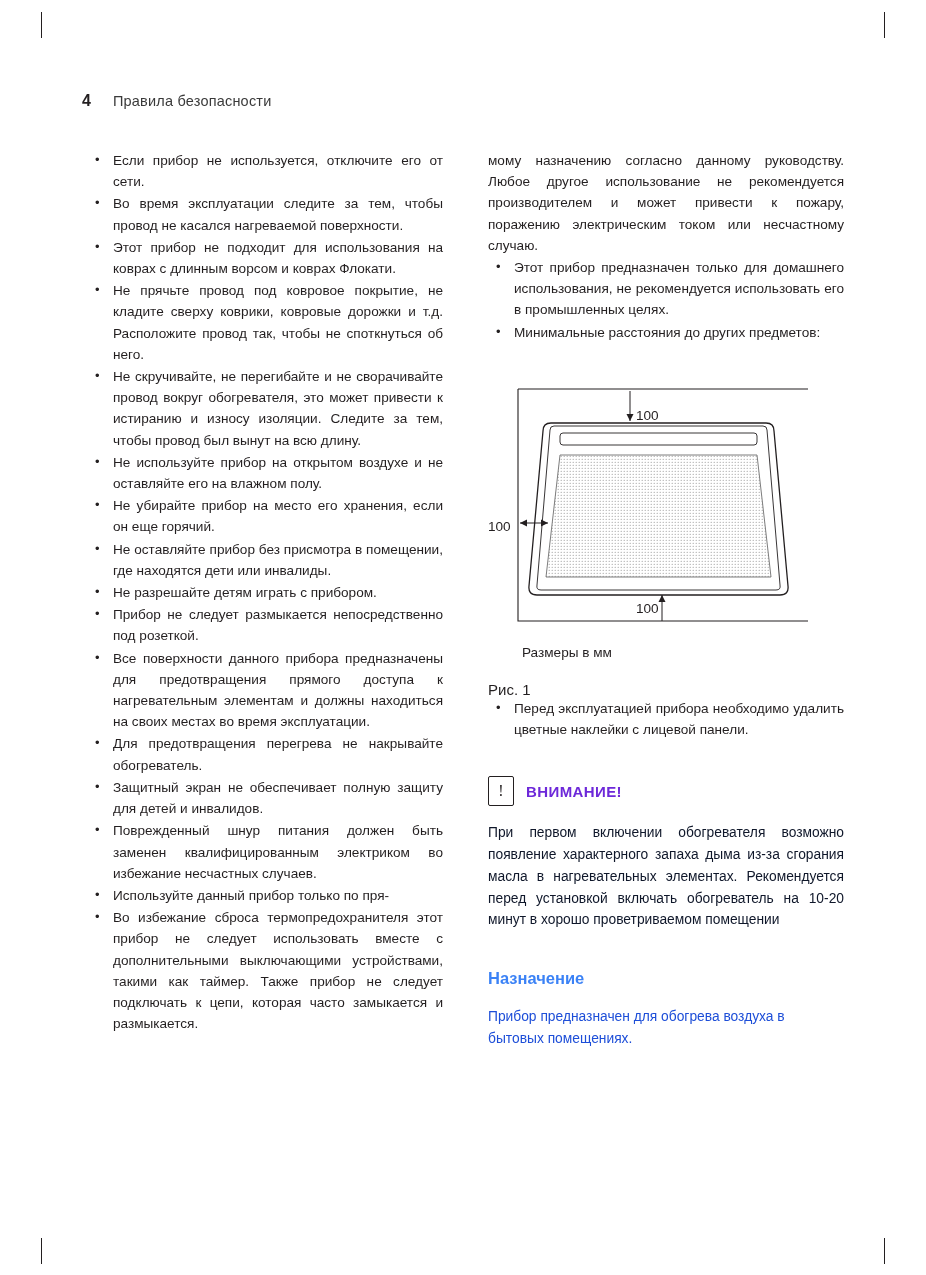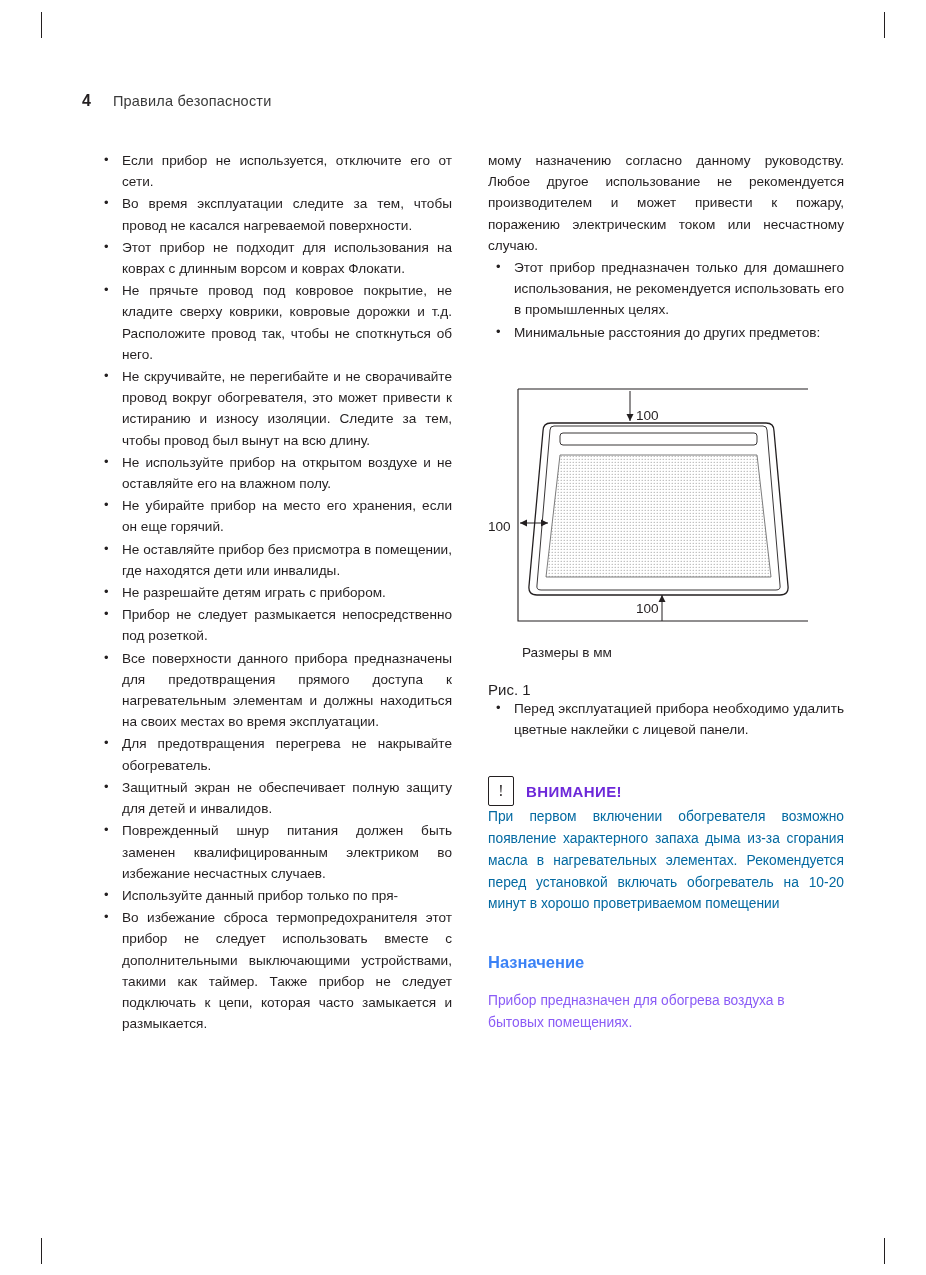--- a/index.html
+++ b/index.html
@@ -46,21 +46,21 @@
     color: #3a3a3a;
     letter-spacing: 0.2px;
   }
 
   
   .col {
     position: absolute;
     top: 150px;
     width: 356px;
   }
-  .col-left  { left: 96px; }
+  .col-left  { left: 87px; }
   .col-right { left: 488px; }
 
   ul.bullets {
     list-style: none;
     margin: 0;
     padding: 0;
   }
   ul.bullets li {
     position: relative;
     padding-left: 26px;
@@ -131,37 +131,38 @@
     font-family: "Liberation Serif", serif;
     color: #231f20;
   }
   .warn-title {
     font-size: 15px;
     font-weight: bold;
     letter-spacing: 0.4px;
     color: #6d28d9;
   }
   .warning-body {
+    margin-top: 16px;
     font-size: 13.8px;
     line-height: 21.8px;
     text-align: justify;
-    color: #0369a1;
+    color: #0f172a;
   }
 
   .section-title {
     margin-top: 38px;
     font-size: 16.5px;
     font-weight: bold;
     color: #3b82f6;
   }
   .section-body {
     margin-top: 18px;
     font-size: 13.8px;
     line-height: 21.8px;
-    color: #8b5cf6;
+    color: #1d4ed8;
   }
 
   .intro-after-fig {
     margin-top: 24px;
   }
 </style>
 </head>
 <body>
 
 <div class="page">

